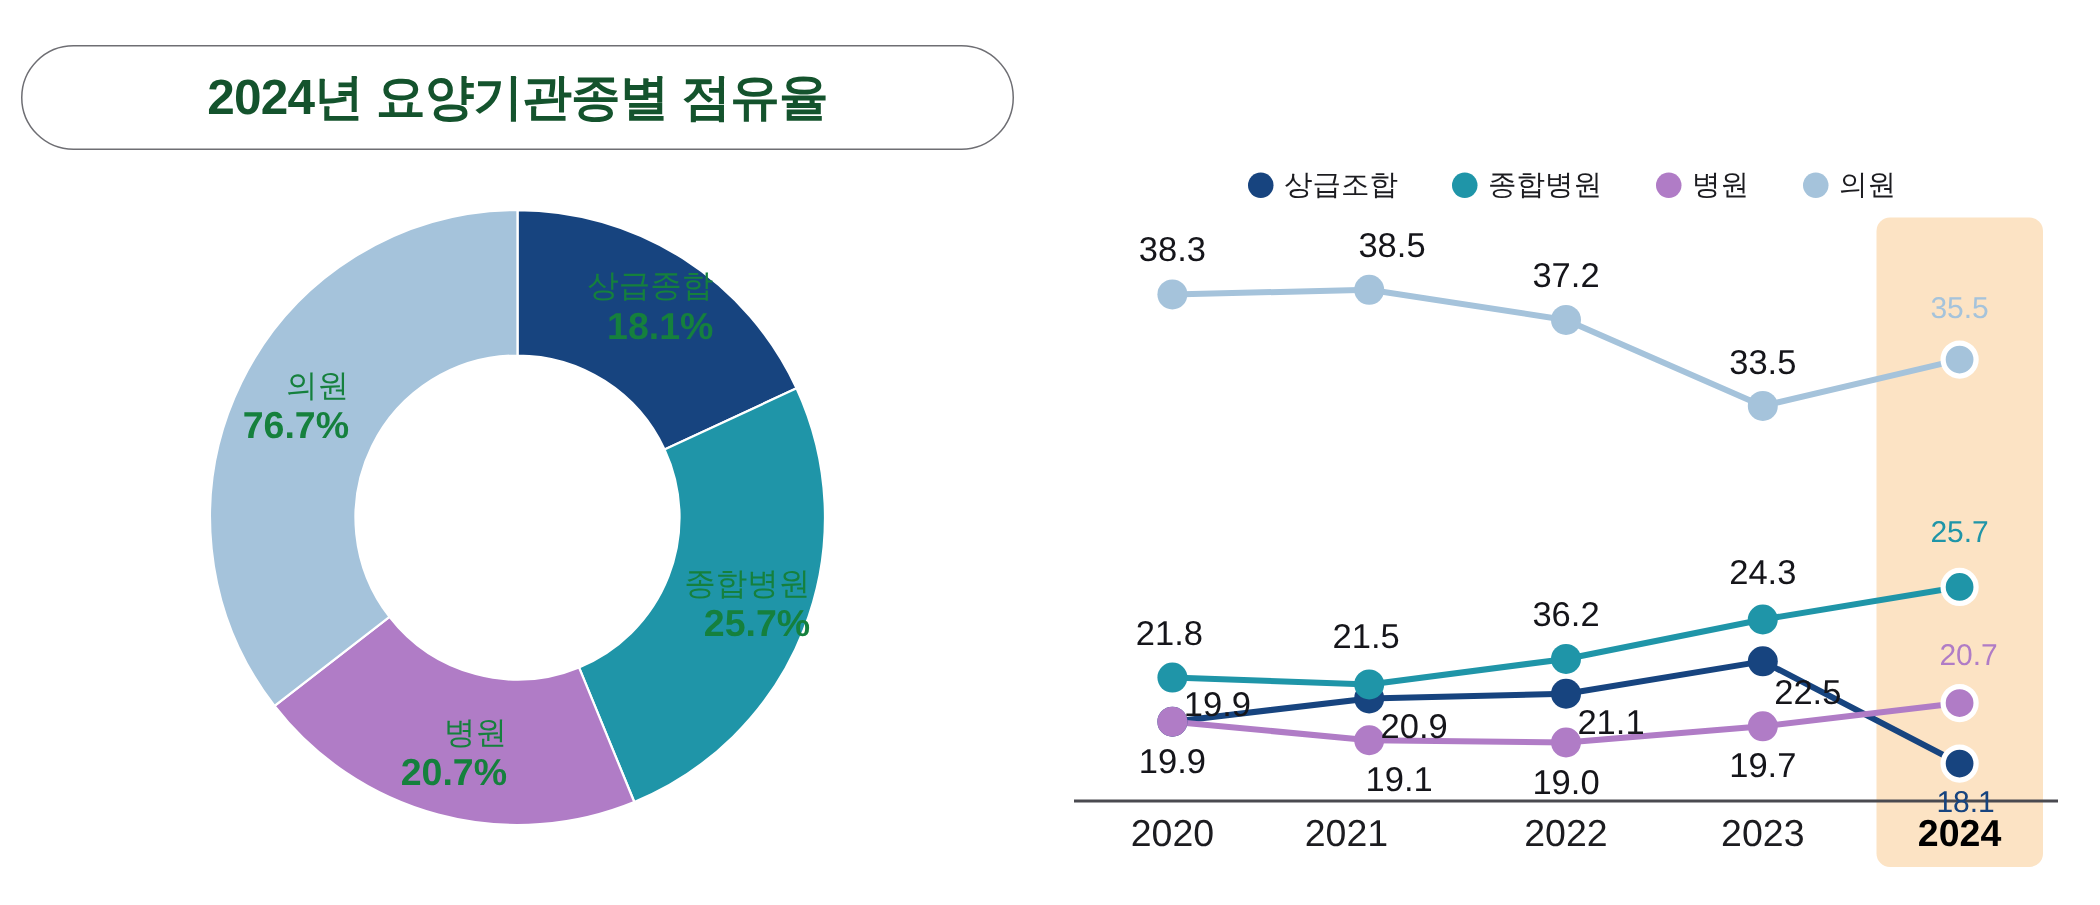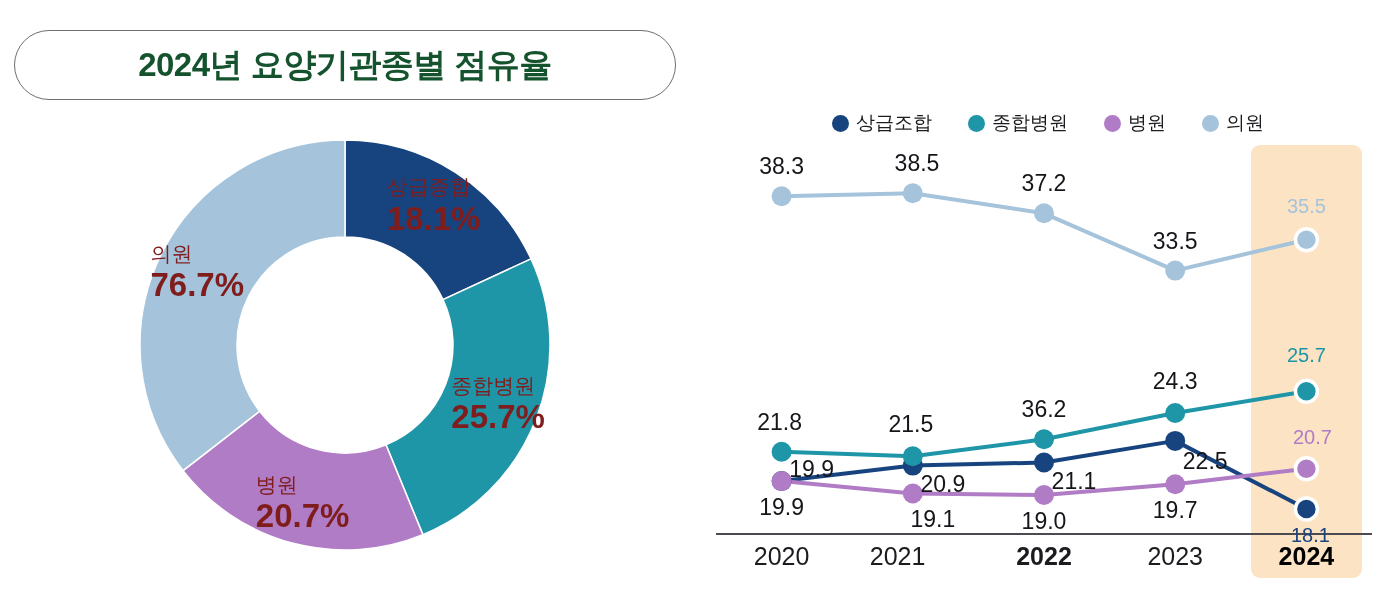--- a/index.html
+++ b/index.html
@@ -54,28 +54,28 @@
   }
   .legend-item { display: flex; align-items: center; gap: 7px; }
   .legend-dot { width: 17px; height: 17px; border-radius: 50%; display: block; }
   .legend-label { font-size: 19px; color: #1c1c20; white-space: nowrap; }
 
   
   #donut-wrap { position: absolute; left: 130px; top: 130px; width: 430px; height: 430px; }
   #donut-svg { display: block; width: 430px; height: 430px; }
   .slice-label {
     position: absolute;
-    text-align: left;
-    color: #7f1d1d;
+    text-align: right;
+    color: #15803d;
     line-height: 1.16;
     pointer-events: none;
     white-space: nowrap;
   }
   .slice-name { font-size: 21px; font-weight: 500; display: block; }
-  .slice-value { font-size: 33px; font-weight: 700; display: block; }
+  .slice-value { font-size: 25px; font-weight: 700; display: block; }
 
   
   #linechart { position: absolute; left: 700px; top: 130px; width: 690px; height: 455px; }
   #highlight-col {
     position: absolute;
     left: 562px; top: 15px;
     width: 110px; height: 425px;
     background: #fce3c4;
     border-radius: 9px;
   }
@@ -192,41 +192,41 @@
           <circle cx="212.8" cy="63.2" r="10" fill="#a5c3db"></circle>
           <circle cx="344.0" cy="83.3" r="10" fill="#a5c3db"></circle>
           <circle cx="475.2" cy="140.6" r="10" fill="#a5c3db"></circle>
           <circle cx="606.4" cy="109.7" r="11" fill="#a5c3db" stroke="#ffffff" stroke-width="3.5"></circle>
         </g>
     </svg>
     <div id="axis-line"></div>
     <div id="x-ticks">
         <div class="x-tick" style="left: 16px; width: 131.2px;">2020</div>
         <div class="x-tick" style="left: 132px; width: 131.2px;">2021</div>
-        <div class="x-tick" style="left: 278.4px; width: 131.2px; font-weight: bold;">2022</div>
+        <div class="x-tick" style="left: 278.4px; width: 131.2px;">2022</div>
         <div class="x-tick" style="left: 409.6px; width: 131.2px;">2023</div>
         <div class="x-tick current" style="left: 540.8px; width: 131.2px;">2024</div>
       </div>
     <div id="pt-labels">
         <div class="pt-label" style="left: 111.6px; top: 326.113px;">19.9</div>
         <div class="pt-label" style="left: 242.8px; top: 340.635px;">20.9</div>
         <div class="pt-label" style="left: 374px; top: 337.539px; text-align: center;">21.1</div>
         <div class="pt-label" style="left: 505.2px; top: 317.87px;">22.5</div>
         <div class="pt-label current" style="left: 610.4px; top: 393.974px; color: rgb(23, 68, 127);">18.1</div>
         <div class="pt-label" style="left: 79.6px; top: 278.704px;">21.8</div>
         <div class="pt-label" style="left: 210.8px; top: 281.348px;">21.5</div>
         <div class="pt-label" style="left: 344px; top: 266.322px;">36.2</div>
         <div class="pt-label" style="left: 475.2px; top: 238.009px;">24.3</div>
         <div class="pt-label current" style="left: 606.4px; top: 214.339px; color: rgb(31, 149, 168);">25.7</div>
         <div class="pt-label" style="left: 81.6px; top: 364.113px;">19.9</div>
         <div class="pt-label" style="left: 212.8px; top: 376.496px; margin-left: 20px;">19.1</div>
         <div class="pt-label" style="left: 344px; top: 378.043px;">19.0</div>
         <div class="pt-label" style="left: 475.2px; top: 367.209px;">19.7</div>
         <div class="pt-label current" style="left: 612.4px; top: 295.73px; color: rgb(176, 124, 198);">20.7</div>
         <div class="pt-label" style="left: 81.6px; top: 23.313px;">38.3</div>
-        <div class="pt-label" style="left: 217px; top: 20.2174px;">38.5</div>
+        <div class="pt-label" style="left: 228px; top: 20.2174px;">38.5</div>
         <div class="pt-label" style="left: 344px; top: 40.3391px;">37.2</div>
         <div class="pt-label" style="left: 475.2px; top: 97.6087px;">33.5</div>
         <div class="pt-label current" style="left: 606.4px; top: 64.6522px; color: rgb(165, 195, 219);">35.5</div>
       </div>
   </div>
 
 </div>
 
 </body></html>

